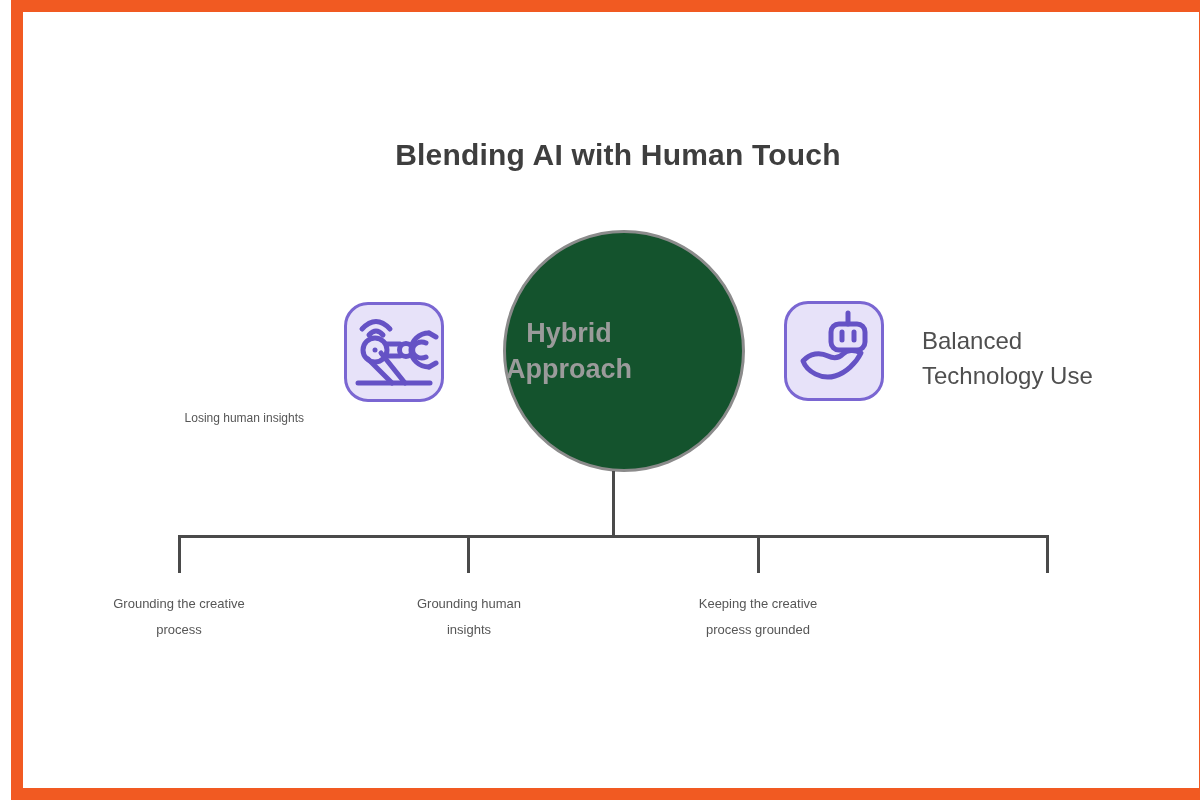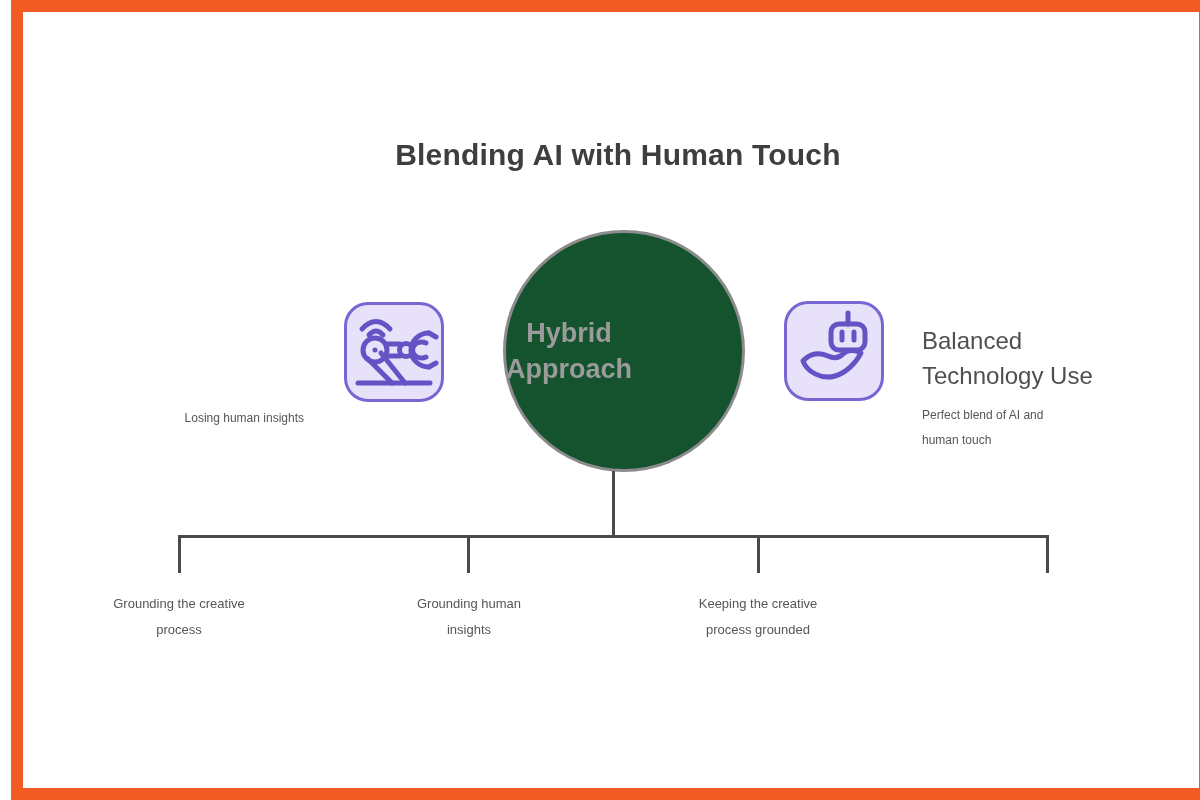--- a/index.html
+++ b/index.html
@@ -111,22 +111,20 @@
         <path d="M70 31 V39"></path>
         <path d="M77 52 C70 48 63 49 59 53 C55 57 50 58 44 55 C36 51 26 52 19 60 C23 71 38 79 51 75 C62 72 72 62 77 52 Z"></path>
       </svg>
     </span>
   </div>
 
   <div class="subtitle subtitle-left">Losing human insights</div>
 
   <div class="heading heading-right">Balanced
 Technology Use</div>
-  <div class="subtitle subtitle-right">Perfect blend of AI and
-human touch</div>
 
   <div class="line stem"></div>
   <div class="line rail"></div>
   <div class="line drop drop-0"></div>
   <div class="line drop drop-1"></div>
   <div class="line drop drop-2"></div>
   <div class="line drop drop-3"></div>
 
   <div class="branch-label bl-0">Grounding the creative
 process</div>

